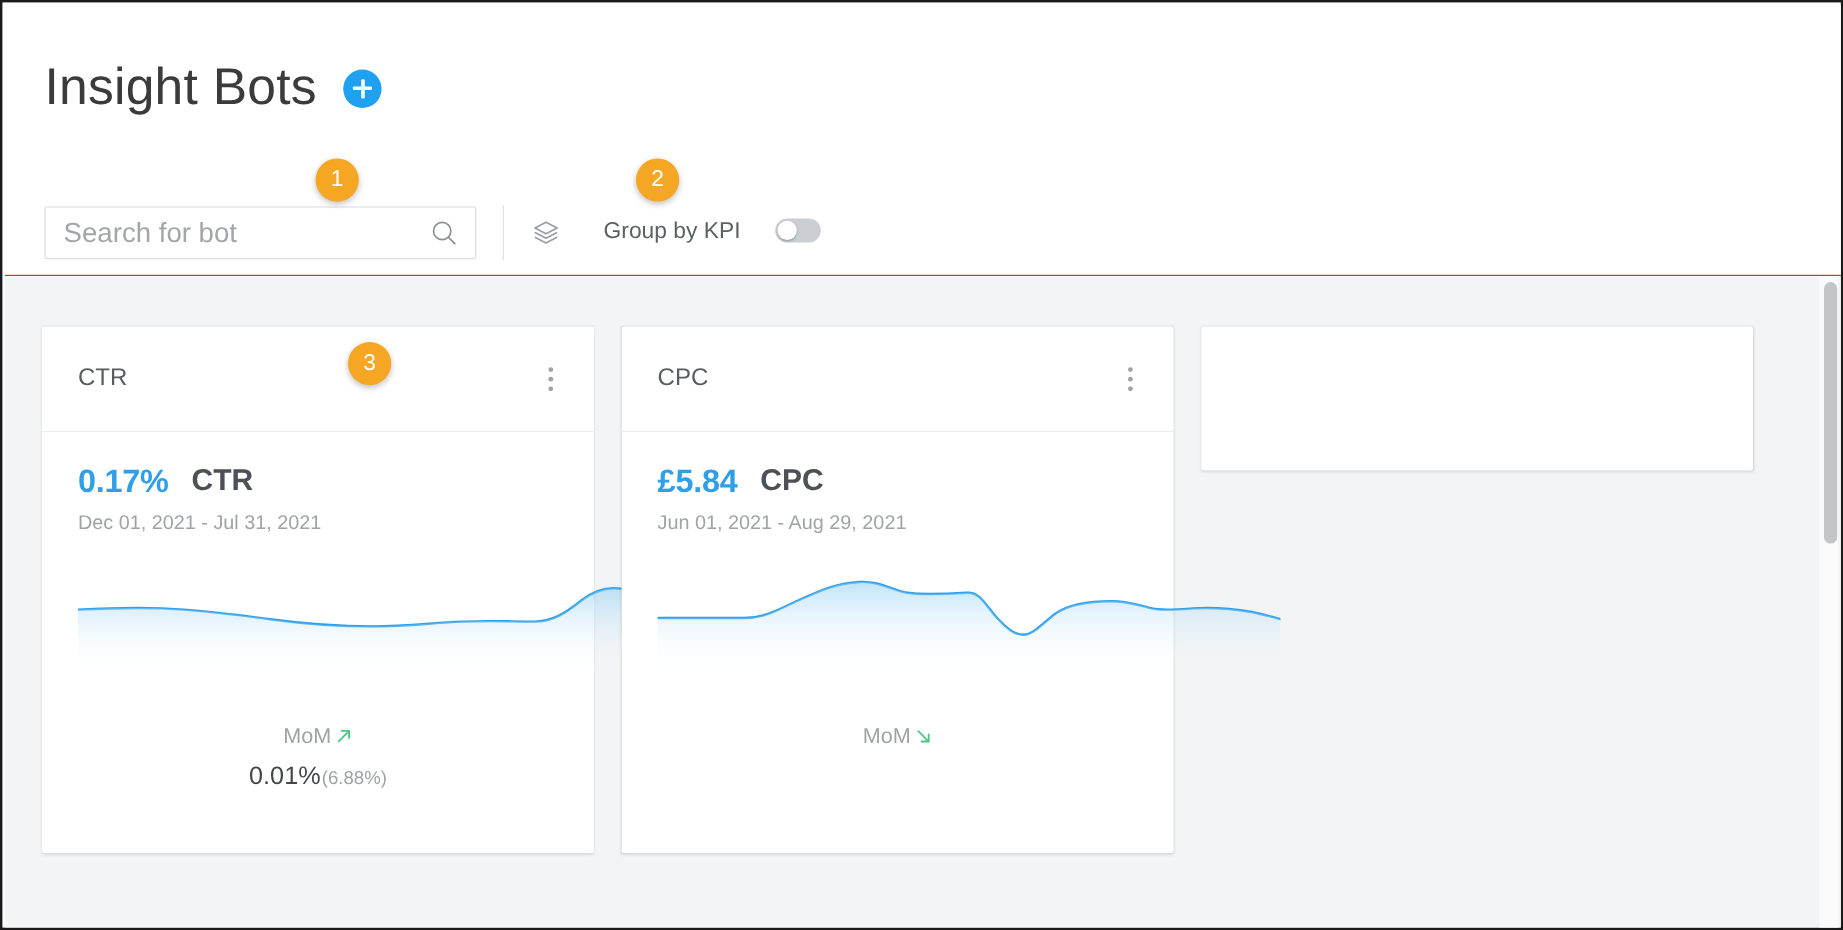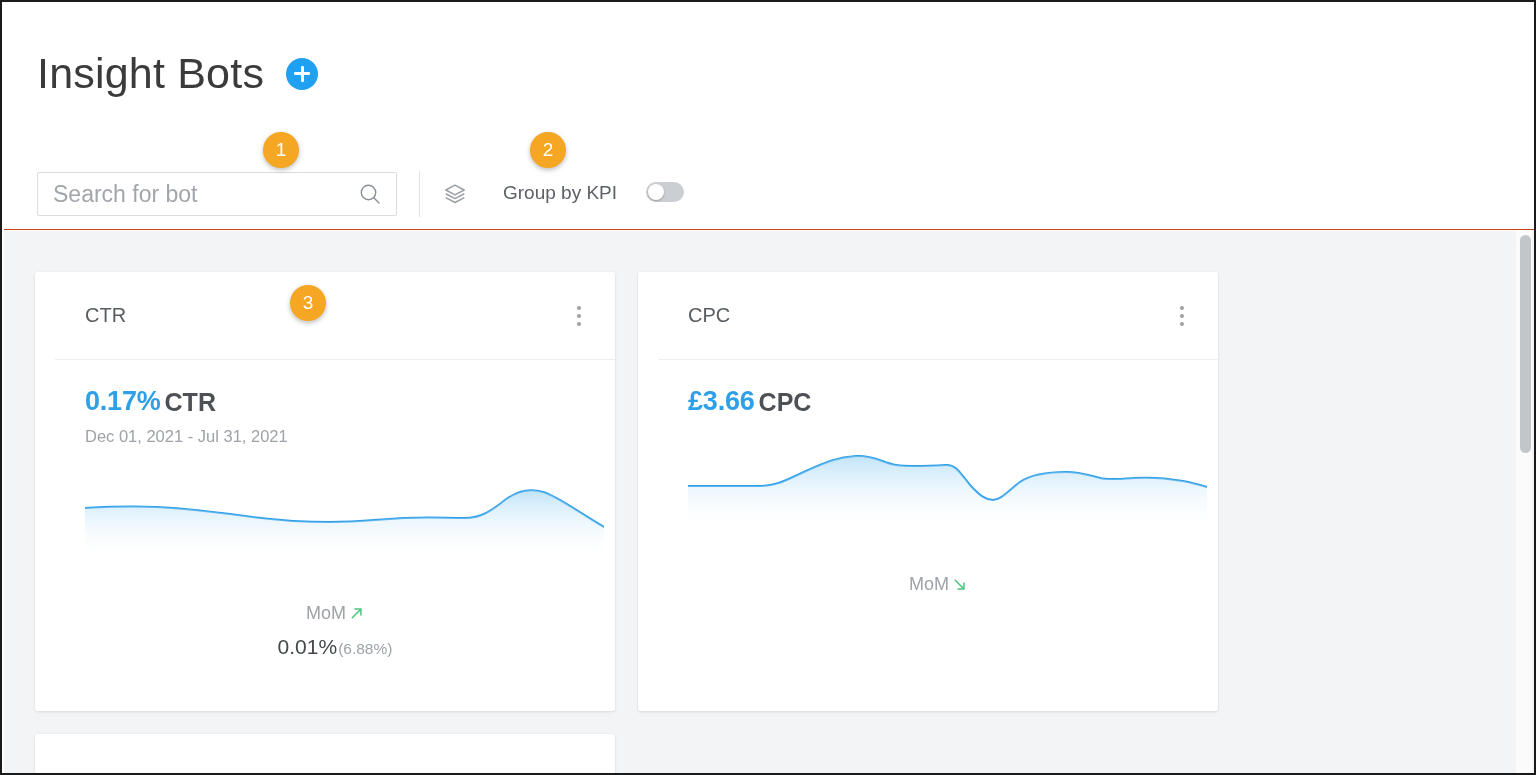--- a/index.html
+++ b/index.html
@@ -179,26 +179,25 @@
     position: absolute;
     left: 31px;
     top: 41px;
     display: flex;
     flex-wrap: wrap;
     gap: 23px 23px;
     width: 1450px;
   }
 
   .card {
-    width: 580px;
+    width: 460px;
     background: #ffffff;
     border-radius: 2px;
     box-shadow: 0 1px 3px rgba(0,0,0,0.10), 0 0 1px rgba(0,0,0,0.08);
     position: relative;
-    padding-left: 20px;
   }
   .card.tall { height: 439px; }
   .card.clipped { height: 120px; }
 
   .card-head {
     height: 88px;
     display: flex;
     align-items: center;
     justify-content: space-between;
     padding: 0 24px 0 30px;
@@ -225,22 +224,22 @@
     width: 4px; height: 4px;
     border-radius: 50%;
     background: #9da2a8;
     display: block;
   }
 
   .card-body { padding: 26px 30px 0 30px; position: relative; }
 
   .metric-line {
     display: flex;
-    align-items: flex-end;
-    gap: 4px;
+    align-items: flex-start;
+    gap: 19px;
   }
   .metric-value {
     font-size: 27px;
     font-weight: bold;
     color: #2f9fe8;
     letter-spacing: -0.2px;
   }
   .metric-name {
     font-size: 25px;
     font-weight: bold;
@@ -422,23 +421,24 @@
         <div class="card-head">
           <span class="card-title">CPC</span>
           <div class="kebab">
             <span></span>
               <span></span>
               <span></span>
           </div>
         </div>
         <div class="card-body">
           <div class="metric-line">
-            <span class="metric-value">£3.66</span>
+            <span class="metric-value">£5.84</span>
             <span class="metric-name">CPC</span>
           </div>
+          <div class="metric-range">Jun 01, 2021 - Aug 29, 2021</div>
 
           <div class="spark-wrap">
             <svg viewBox="0 0 519 88" preserveAspectRatio="none">
               <defs>
                 <linearGradient id="gradCPC" x1="0" y1="0" x2="0" y2="1">
                   <stop offset="0%" stop-color="#8fcef3" stop-opacity="0.55"></stop>
                   <stop offset="100%" stop-color="#ffffff" stop-opacity="0"></stop>
                 </linearGradient>
               </defs>
               <path d="M0,43 L72,43 C90,43 100,36 118,28 C138,19 150,14 168,13 C186,12 195,20 208,22 C222,24 240,23 258,22 C268,21.5 272,30 282,42 C292,53 298,57 305,57 C313,57 320,48 332,39 C344,31 360,29 378,29 C392,29 400,32 412,35 C420,37 432,36 446,35 C462,34 478,35 495,38 C505,40 512,42 519,44" fill="none" stroke="#2f9fe8" stroke-width="2" stroke-linecap="round" stroke-linejoin="round"></path>

